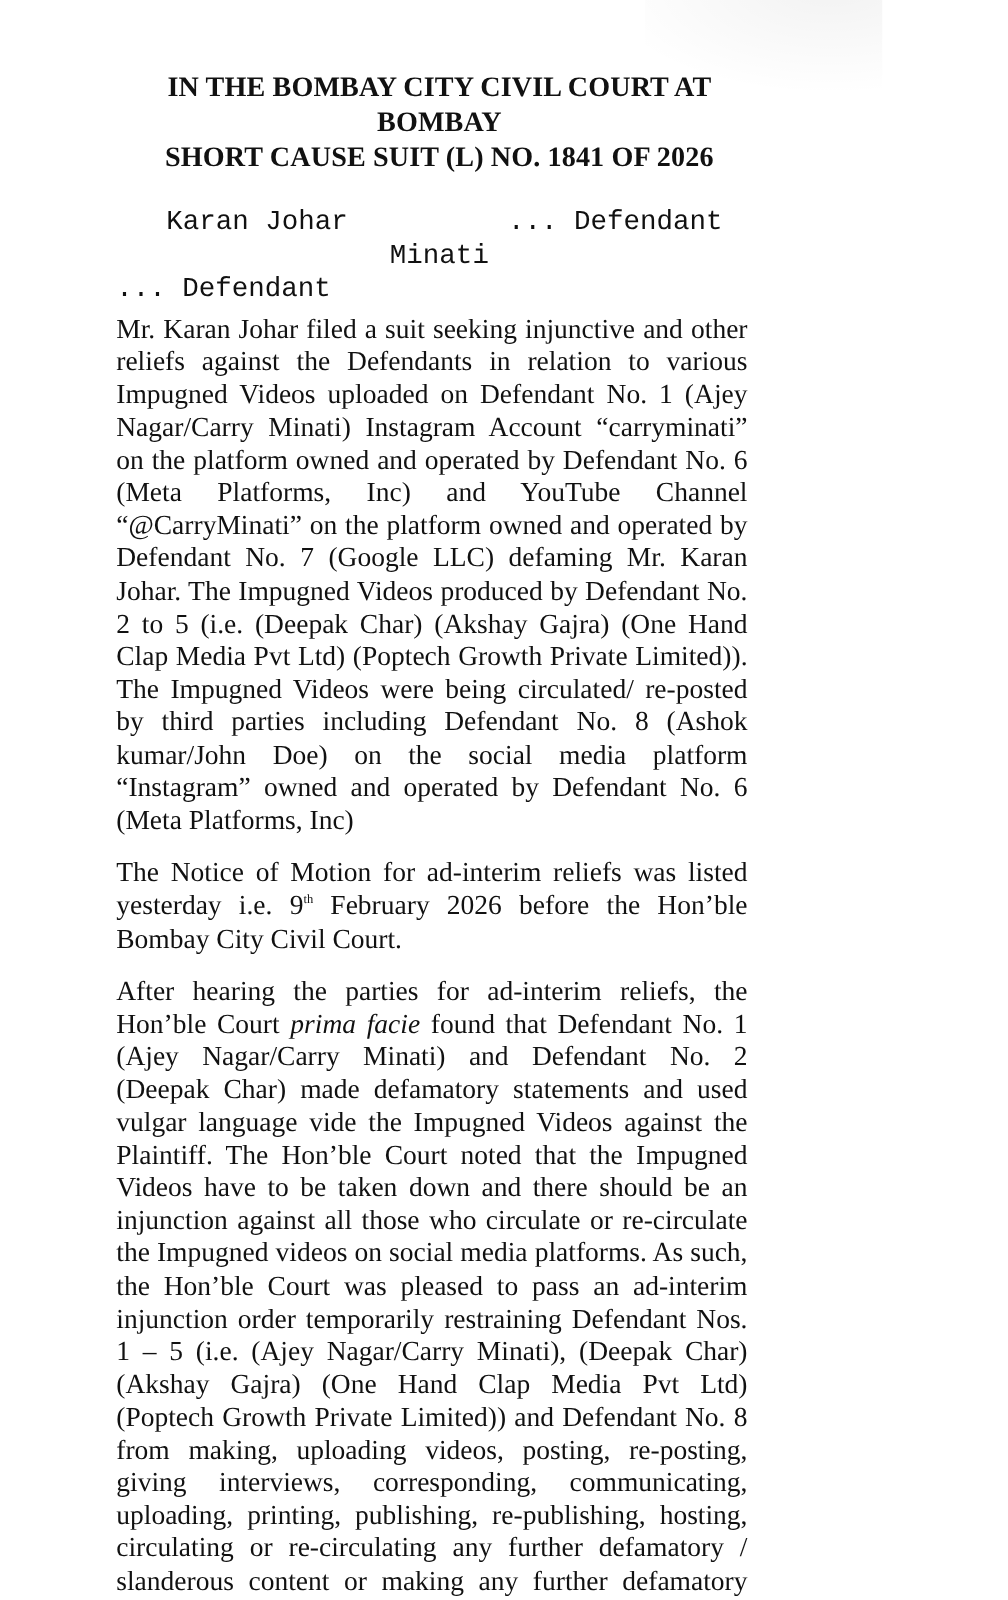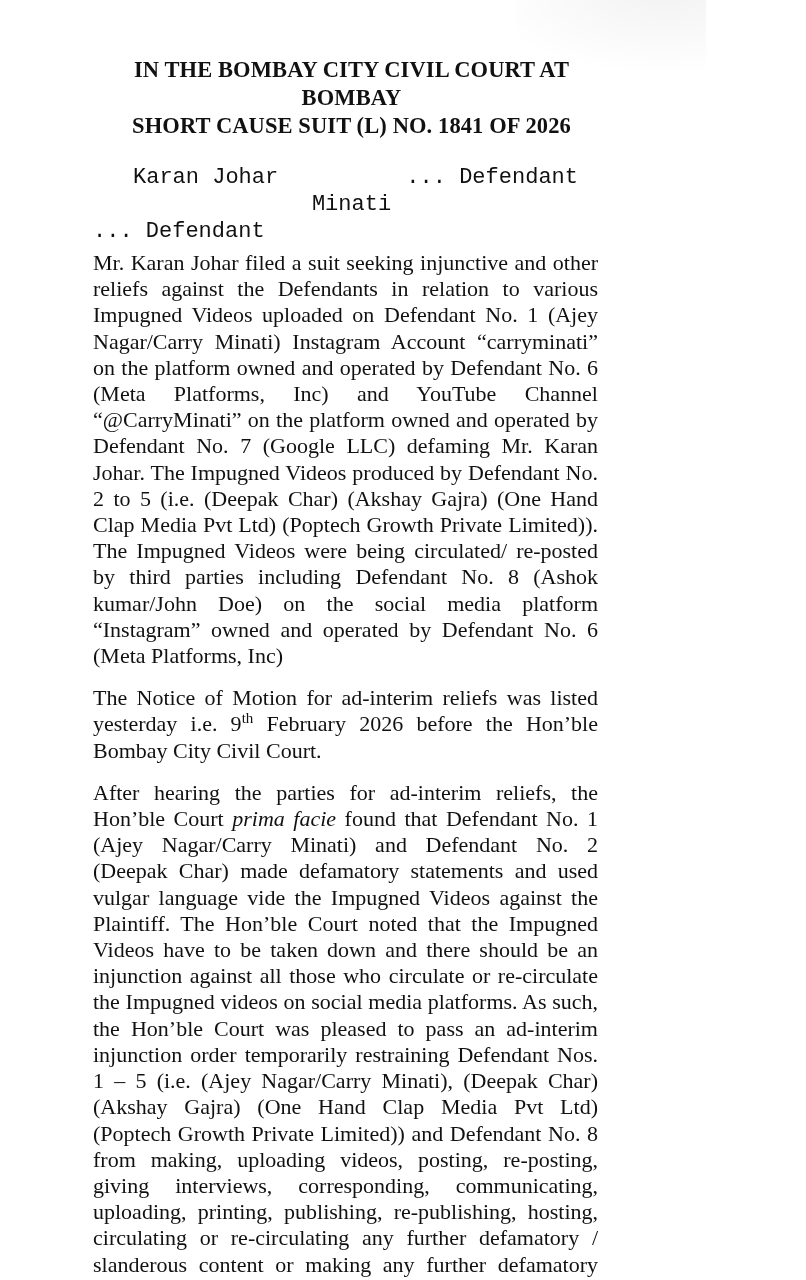--- a/index.html
+++ b/index.html
@@ -54,21 +54,21 @@
   .defendants-name { padding-left: 21px; }
   .versus { text-align: center; }
 
   .body-text {
     font-size: 22px;
     line-height: 26.2px;
     text-align: justify;
   }
   .para { margin: 0 12px 16px 0; }
   .para sup {
-    font-size: 15px;
+    font-size: 10px;
     line-height: 0;
     vertical-align: super;
   }
   .para em { }
 </style>
 </head>
 <body>
 
 <div class="page">
   <div class="scan-blob"></div>

